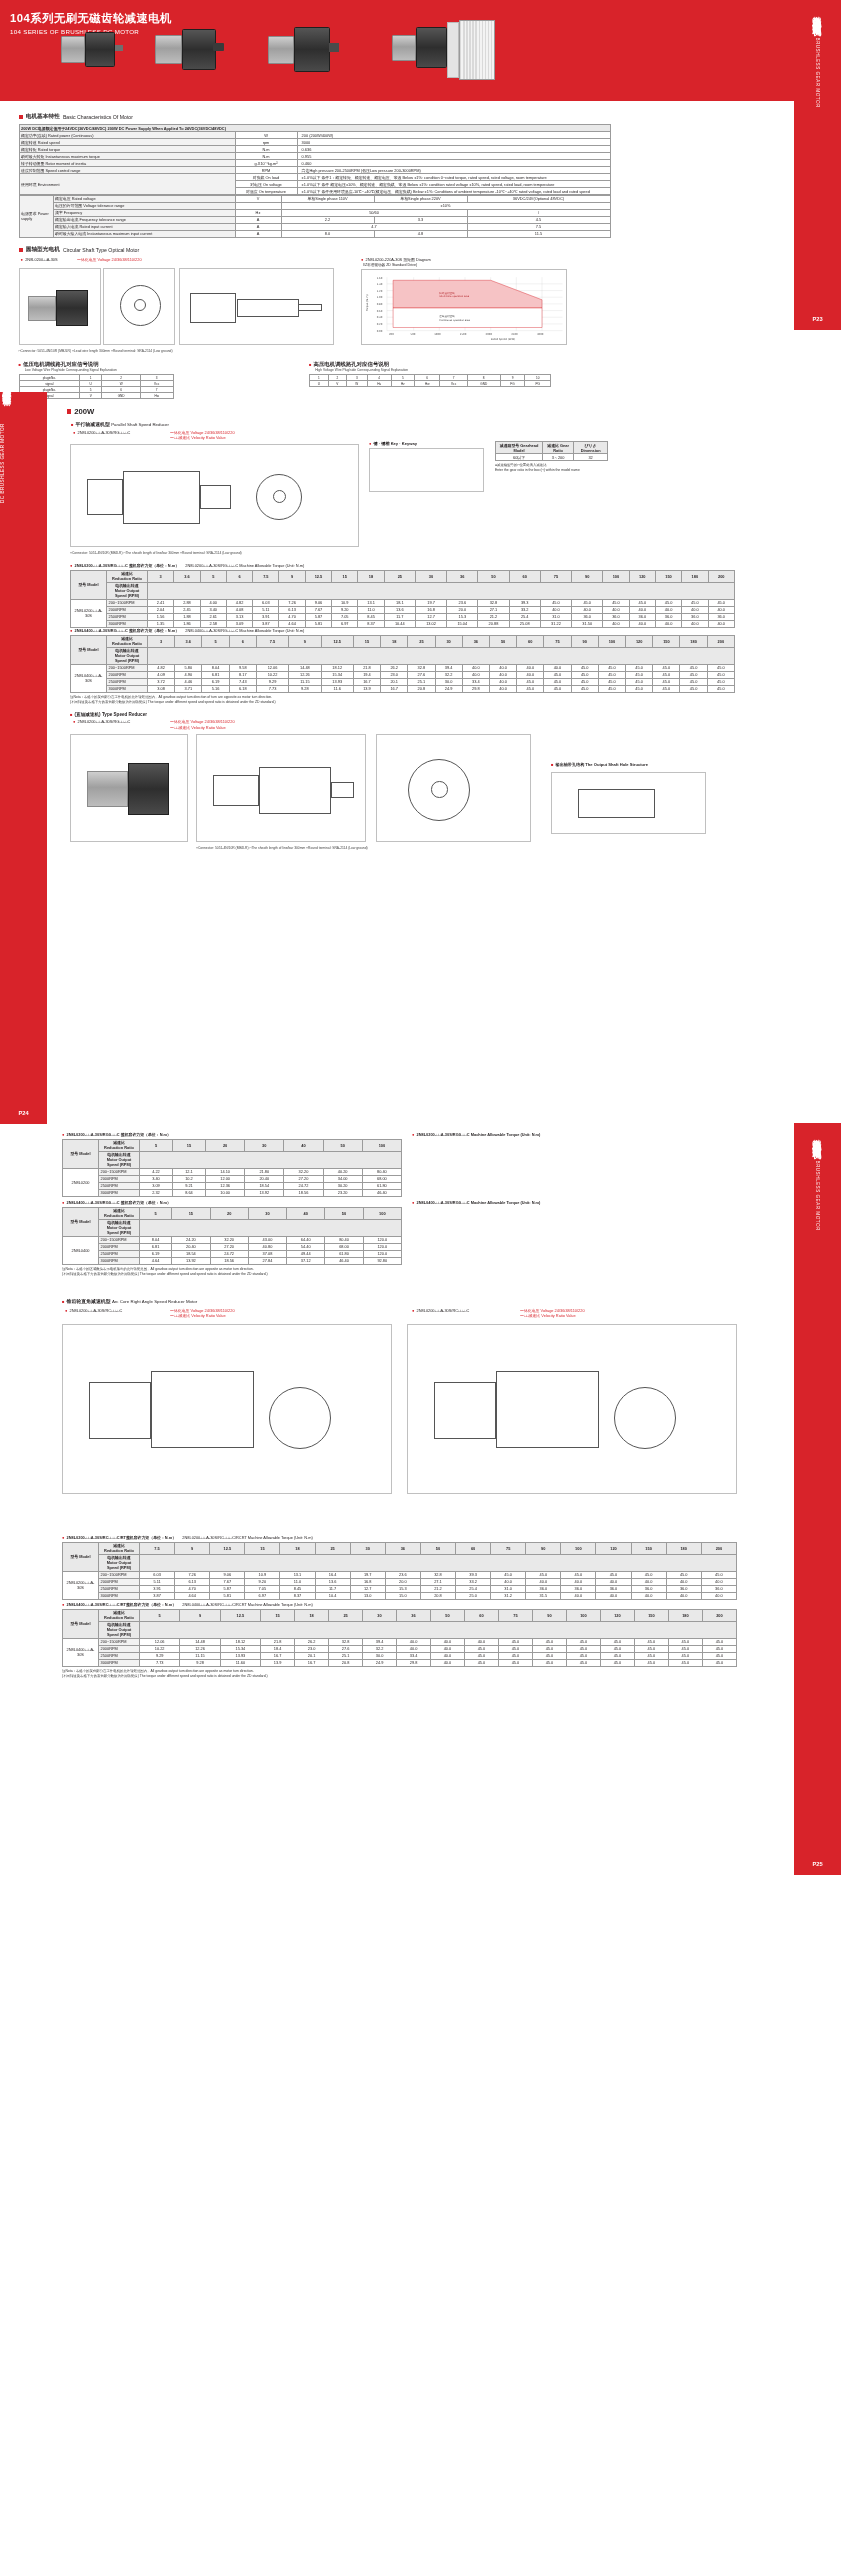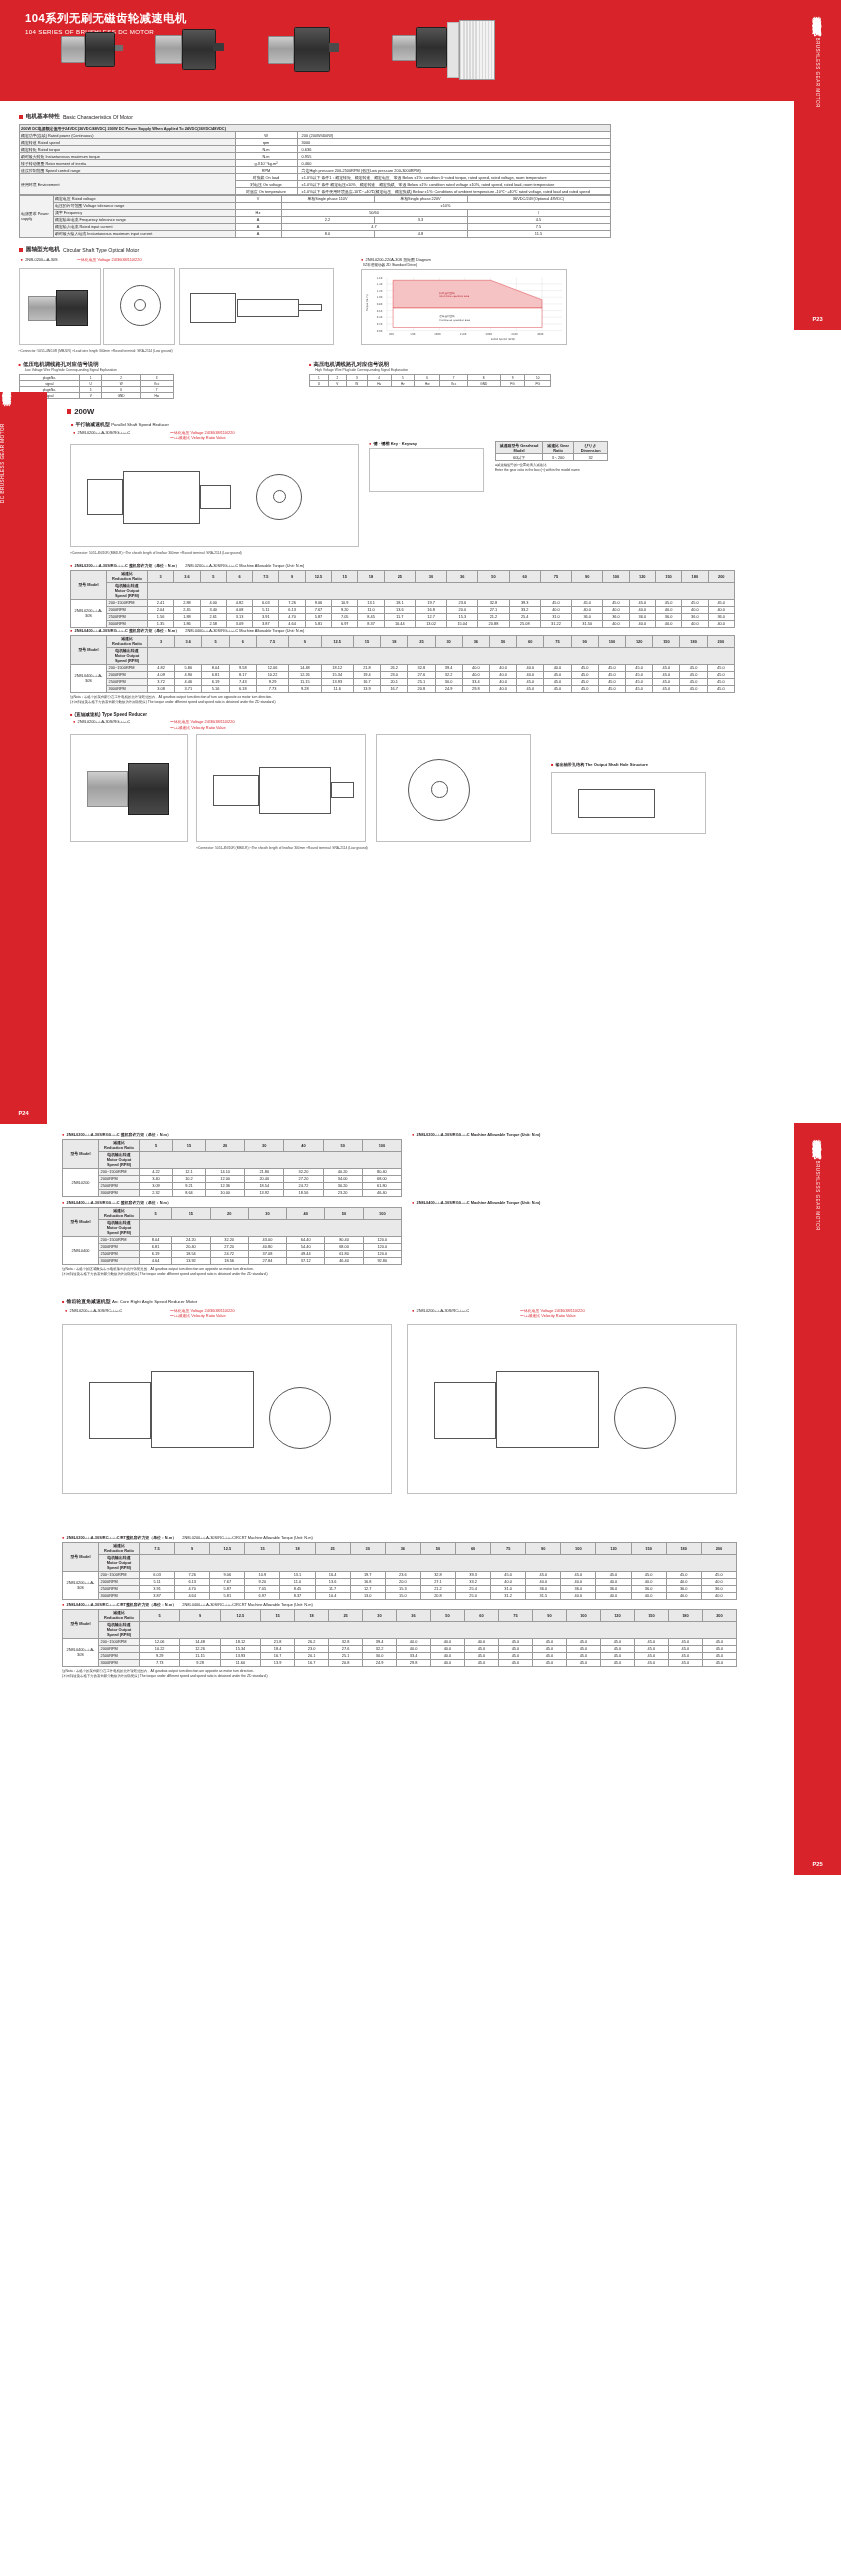--- a/index.html
+++ b/index.html
@@ -83,21 +83,21 @@
   .chart-wrap { border:0.5px solid #bdbdbd; background:#fff; }
 </style>
 </head>
 <body>
 
 <div class="page">
 
   <div style="position:absolute;left:0;top:0;width:794px;height:101px;background:#d8232a;"></div>
   <div style="position:absolute;left:794px;top:0;width:47px;height:149px;background:#d8232a;"></div>
 
-  <div style="position:absolute;left:25px;top:11.3px;width:361px;color:#fff;">
+  <div style="position:absolute;left:10px;top:11.3px;width:361px;color:#fff;">
     <div class="hdr-zh">104系列无刷无磁齿轮减速电机</div>
     <div class="hdr-en">104 SERIES OF BRUSHLESS DC MOTOR</div>
   </div>
 
   <div style="position:absolute;left:61px;top:27px;width:63px;height:47px;">
     <div class="motorbody" style="position:absolute;left:0;top:9.3px;width:24px;height:27px;border-radius:1px;"></div>
     <div class="motorbody dark" style="position:absolute;left:24px;top:5.2px;width:30px;height:35px;border-radius:1.5px;"></div>
     <div style="position:absolute;left:54px;top:17.5px;width:8.2px;height:6.2px;background:#6f6f6f;"></div>
   </div>
   <div style="position:absolute;left:155px;top:25px;width:72px;height:52px;">

